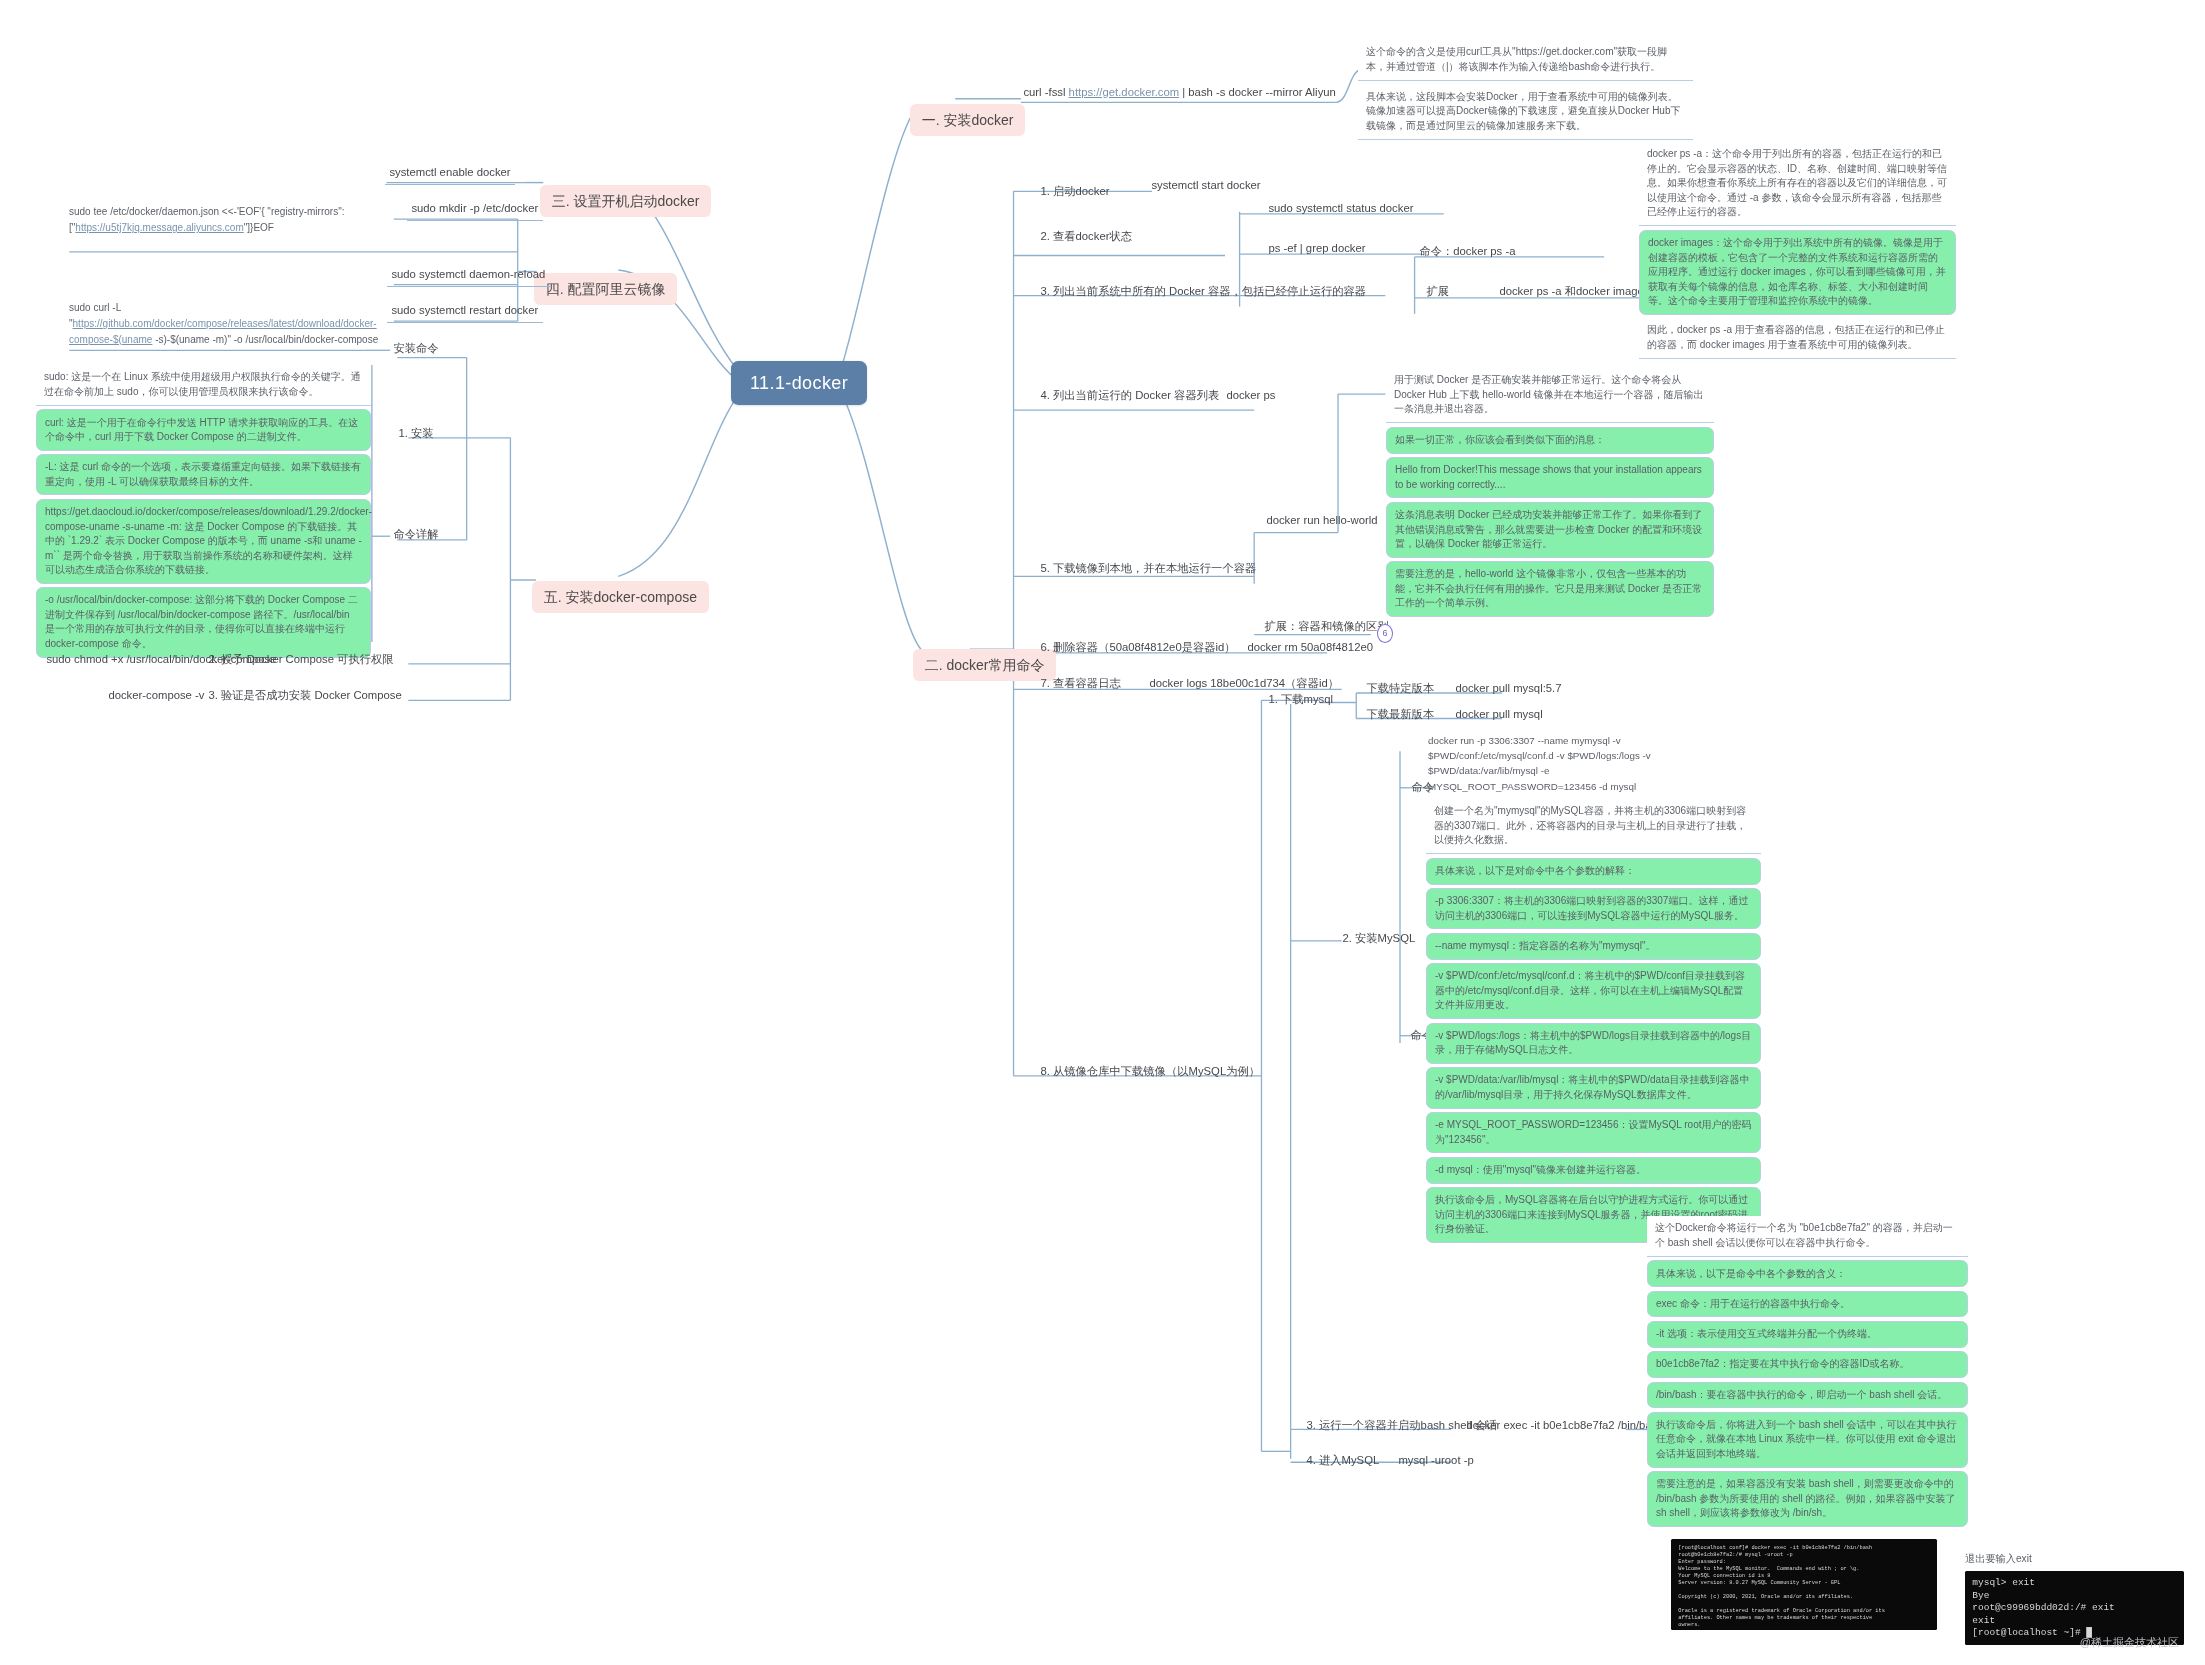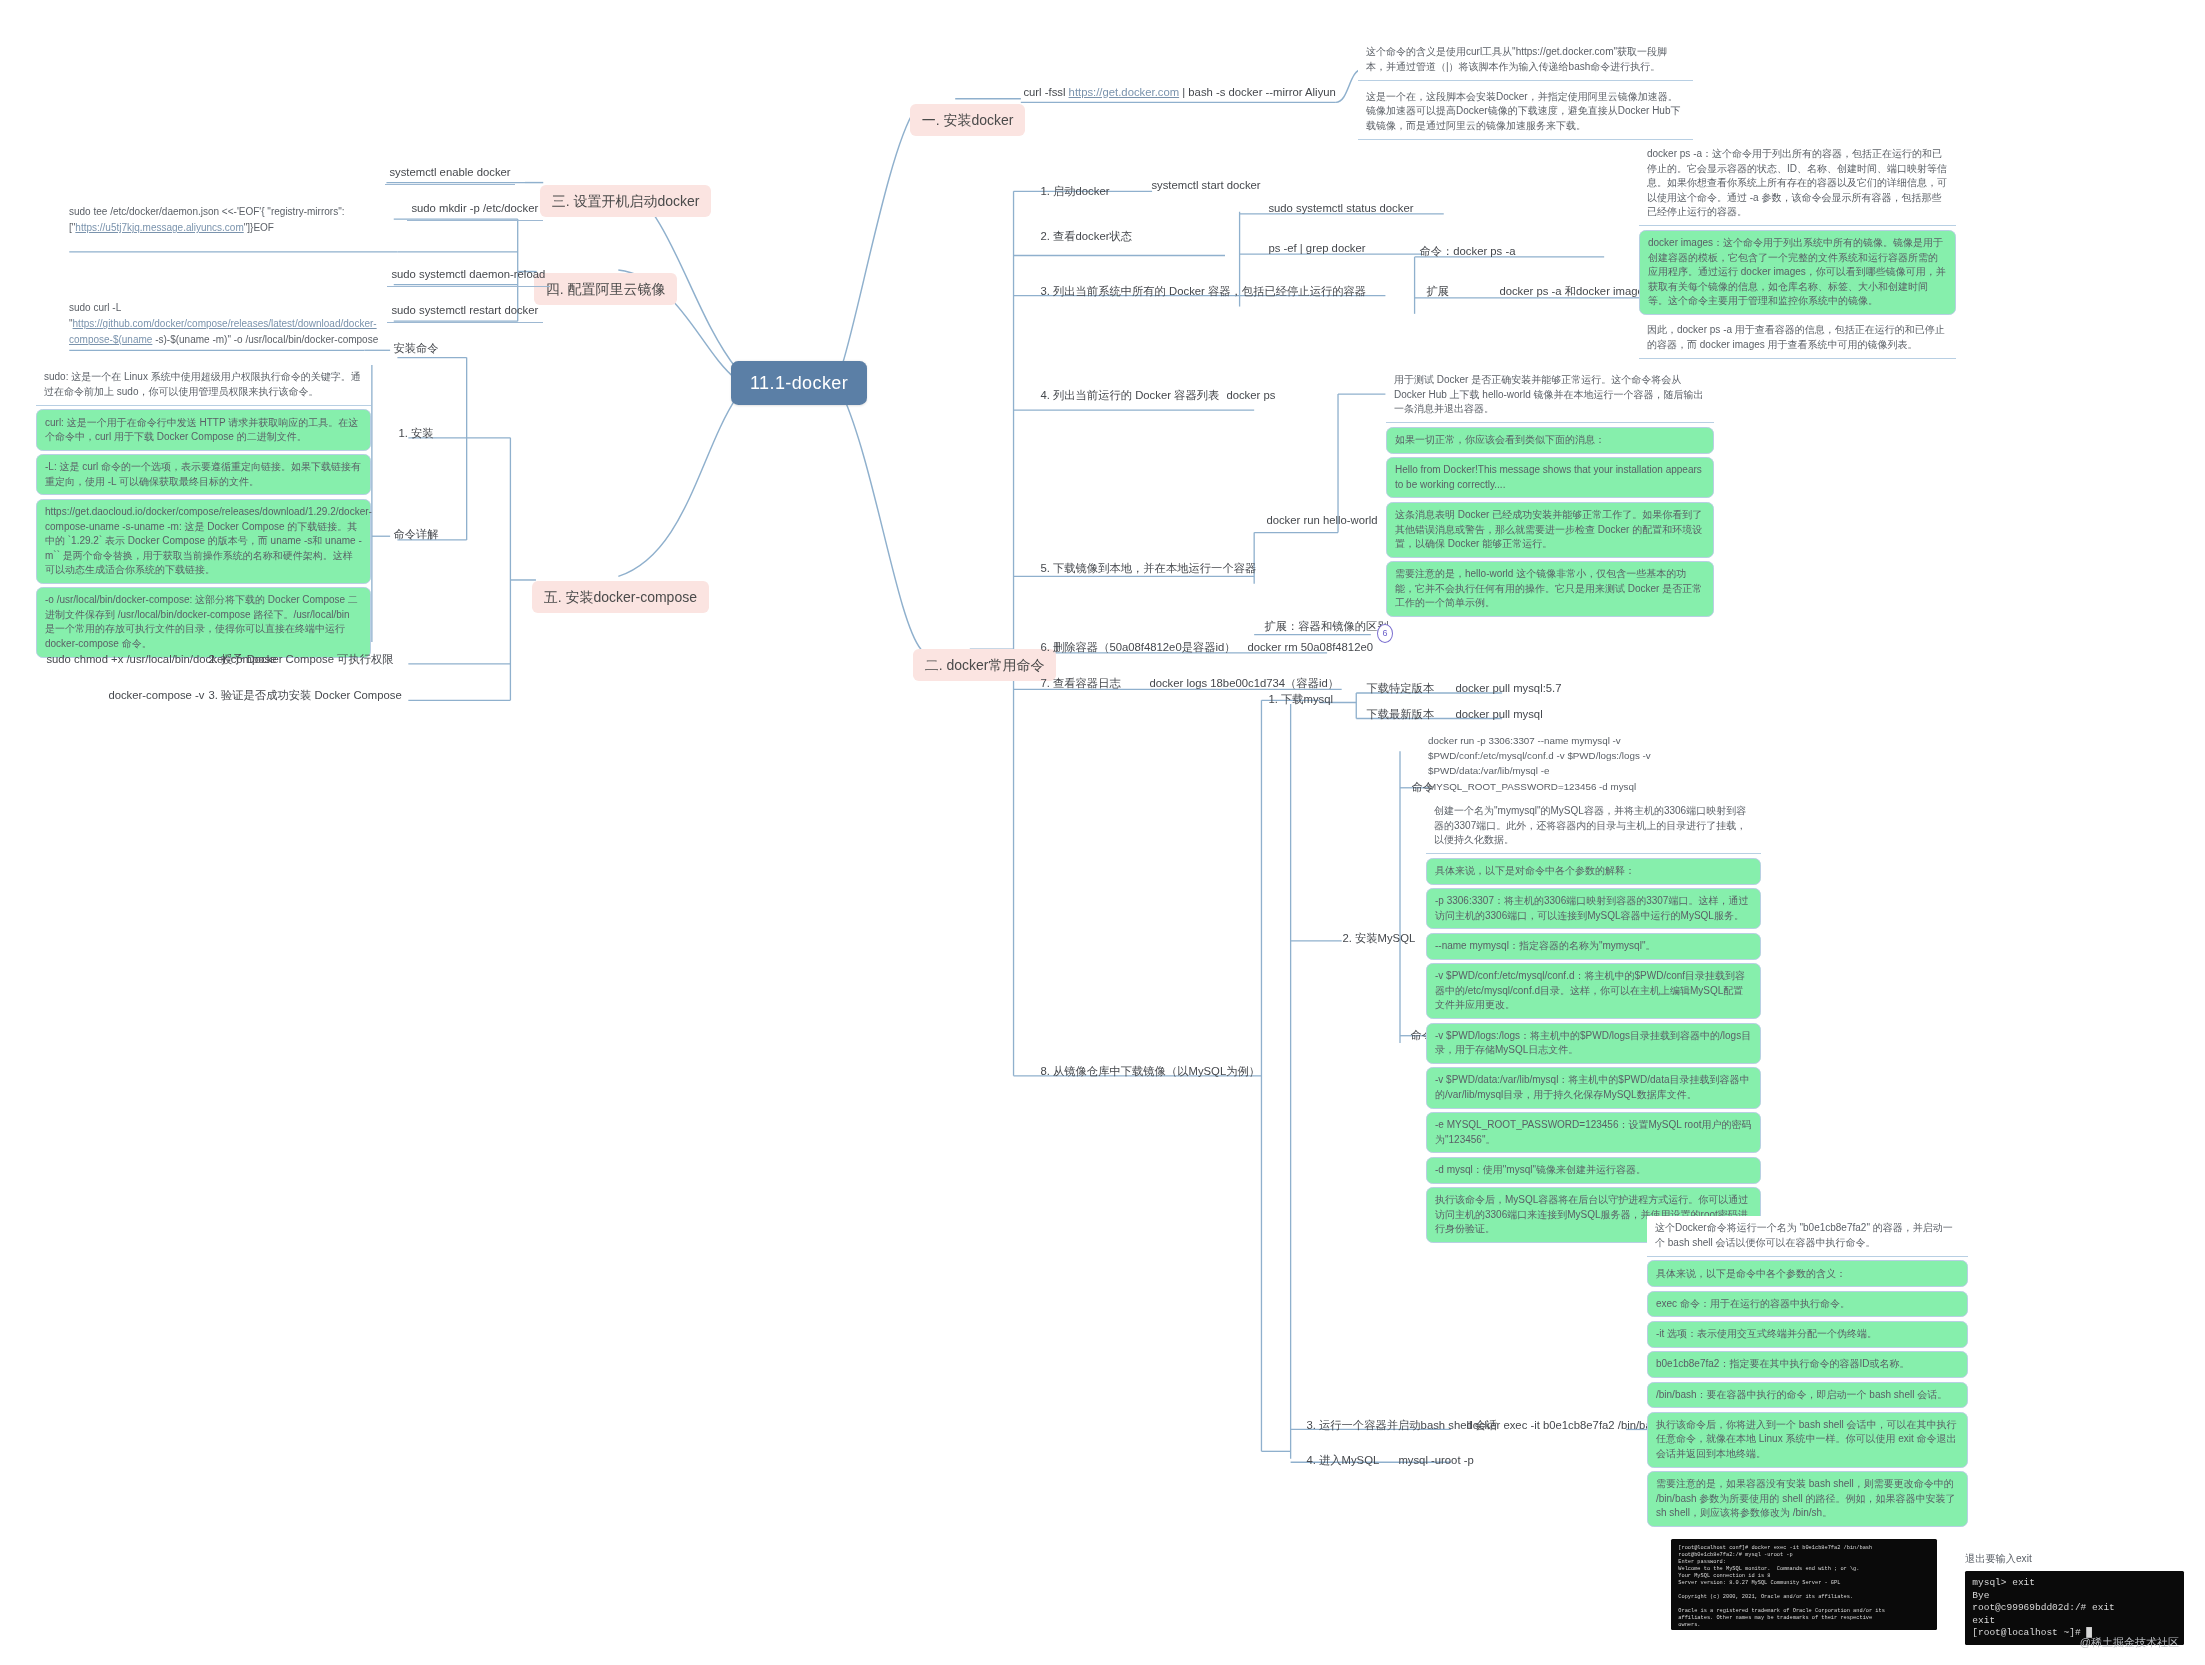--- a/index.html
+++ b/index.html
@@ -166,21 +166,21 @@
   </svg>
 
   <div class="node root" style="left:731px; top:361px;">11.1-docker</div>
 
   <div class="node lvl1" style="left:910px; top:88px;">一. 安装docker</div>
   <div class="node plain" style="left:1019px; top:82px;">
     <span>curl -fssl </span><span class="link-u">https://get.docker.com</span><span> | bash -s docker --mirror Aliyun</span>
   </div>
   <div class="node stack" style="left:1358px; top:40px; width:335px;">
     <div class="ruled">这个命令的含义是使用curl工具从"https://get.docker.com"获取一段脚本，并通过管道（|）将该脚本作为输入传递给bash命令进行执行。</div>
-    <div class="ruled">这是一个在，这段脚本会安装Docker，并指定使用阿里云镜像加速器。镜像加速器可以提高Docker镜像的下载速度，避免直接从Docker Hub下载镜像，而是通过阿里云的镜像加速服务来下载。</div>
+    <div class="ruled">具体来说，这段脚本会安装Docker，用于查看系统中可用的镜像列表。镜像加速器可以提高Docker镜像的下载速度，避免直接从Docker Hub下载镜像，而是通过阿里云的镜像加速服务来下载。</div>
   </div>
 
   <div class="node lvl1" style="left:540px; top:169px;">三. 设置开机启动docker</div>
   <div class="node plain under" style="left:385px; top:162px;">systemctl enable docker</div>
 
   <div class="node lvl1" style="left:534px; top:257px;">四. 配置阿里云镜像</div>
   <div class="node plain under" style="left:407px; top:198px;">sudo mkdir -p /etc/docker</div>
   <div class="node plain under" style="left:387px; top:264px;">sudo systemctl daemon-reload</div>
   <div class="node plain under" style="left:387px; top:300px;">sudo systemctl restart docker</div>
   <div class="node" style="left:69px; top:204px; width:328px; font-size:10px; color:#5a5f66; line-height:1.6;">

